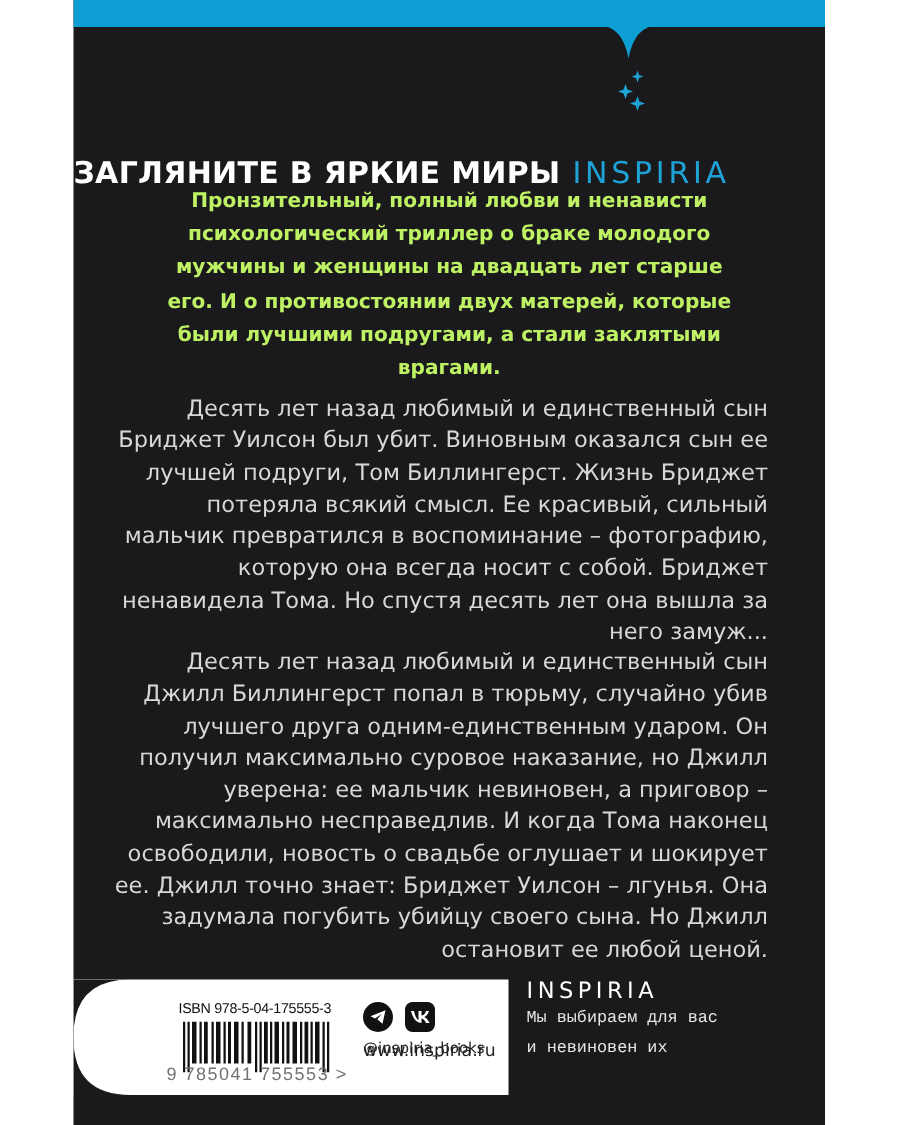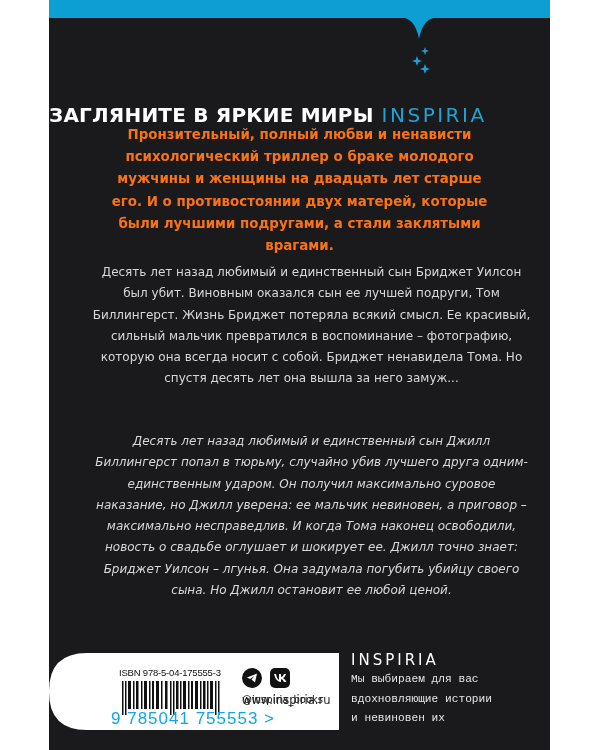--- a/index.html
+++ b/index.html
@@ -4,30 +4,30 @@
 <style>
   html, body { margin:0; padding:0; }
   body { width:600px; height:750px; background:#ffffff; position:relative; overflow:hidden;
          font-family:"DejaVu Sans", sans-serif; }
   .cover { position:absolute; left:49px; top:0; width:501px; height:750px; background:#1a1a1c; overflow:hidden; }
   .band { position:absolute; left:0; top:0; width:100%; height:18px; background:#0d9fd4; }
   .notch { position:absolute; left:350px; top:17px; width:40px; height:22px; }
   .stars { position:absolute; left:362px; top:45px; width:24px; height:32px; }
   .tagline { position:absolute; left:0; width:100%; top:77px; font-size:20px; font-weight:bold; color:#ffffff; letter-spacing:0.2px; font-family:"DejaVu Sans", sans-serif;margin-top:26px; }
   .tagline .brand { color:#1fa3d6; font-weight:normal; letter-spacing:2.5px; margin-left:8px; }
-  .lead { position:absolute; left:60px; width:381px; top:124px; text-align:center; color:#f97316;
+  .lead { position:absolute; left:60px; width:381px; top:124px; text-align:center; color:#bef264;
           font-weight:bold; font-size:13.4px; line-height:22.2px; }
-  .para { position:absolute; left:42px; width:441px; text-align:center; color:#d8d8d8; font-size:12px; line-height:21.3px; }
+  .para { position:absolute; left:22px; width:441px; text-align:right; color:#d8d8d8; font-size:15px; line-height:21.3px; }
   .p1 { top:262px; }
-  .p2 { top:431px;font-style:italic; }
+  .p2 { top:431px; }
   .white-panel { position:absolute; left:0; top:653px; width:290px; height:77px; background:#ffffff; }
   .curve { position:absolute; left:0; top:653px; width:40px; height:77px; }
   .isbn { position:absolute; left:70px; top:667px; font-family:"Liberation Sans", sans-serif; font-size:9.5px; color:#111; letter-spacing:-0.2px;text-align:center; }
   .barcode { position:absolute; left:73px; top:681px; width:99px; height:34px; }
-  .barnum { position:absolute; left:62px; top:709px; font-family:"Liberation Sans", sans-serif; font-size:17px; color:#0ea5e9; letter-spacing:1px; background:transparent; }
+  .barnum { position:absolute; left:62px; top:709px; font-family:"Liberation Sans", sans-serif; font-size:12px; color:#737373; letter-spacing:1px; background:transparent; }
   .social { position:absolute; left:193px; top:668px; display:flex; gap:8px; }
   .soc-icon { width:20px; height:20px; border-radius:50%; background:#111; display:flex; align-items:center; justify-content:center; }
   .soc-icon.vk { border-radius:5px; }
   .handle { position:absolute; left:193px; top:694px; font-size:10px; color:#222; font-family:"DejaVu Sans", sans-serif; }
   .site { position:absolute; left:193px; top:693px; font-size:11.5px; color:#222; font-family:"DejaVu Sans", sans-serif; }
   .brand-r { position:absolute; left:302px; top:651px; color:#ffffff; font-size:15px; letter-spacing:3px; }
   .brand-desc { position:absolute; left:302px; top:670px; color:#e6e6e6; font-size:11.2px; line-height:19.5px;font-family:Liberation Mono, monospace; }
 </style>
 </head>
 <body>
@@ -102,16 +102,15 @@
           <path d="M1 1 L3 1 Q4 6 6 7 L6 1 L8 1 L8 4 Q10 4 11 1 L13 1 Q12 4 10 5 Q12 6 13.5 9 L11 9 Q10 6.5 8 6 L8 9 Q3 9 1 1 Z" fill="#fff"></path>
         </svg>
     </div>
   </div>
   <div class="handle">@inspiria_books</div>
   <div class="site">www.inspiria.ru</div>
 
   <div class="brand-r">INSPIRIA</div>
   <div class="brand-desc">
     <div>Мы выбираем для вас</div>
-    <div>вдохновляющие истории</div>
     <div>и невиновен их</div>
   </div>
 </div>
 
 </body></html>

